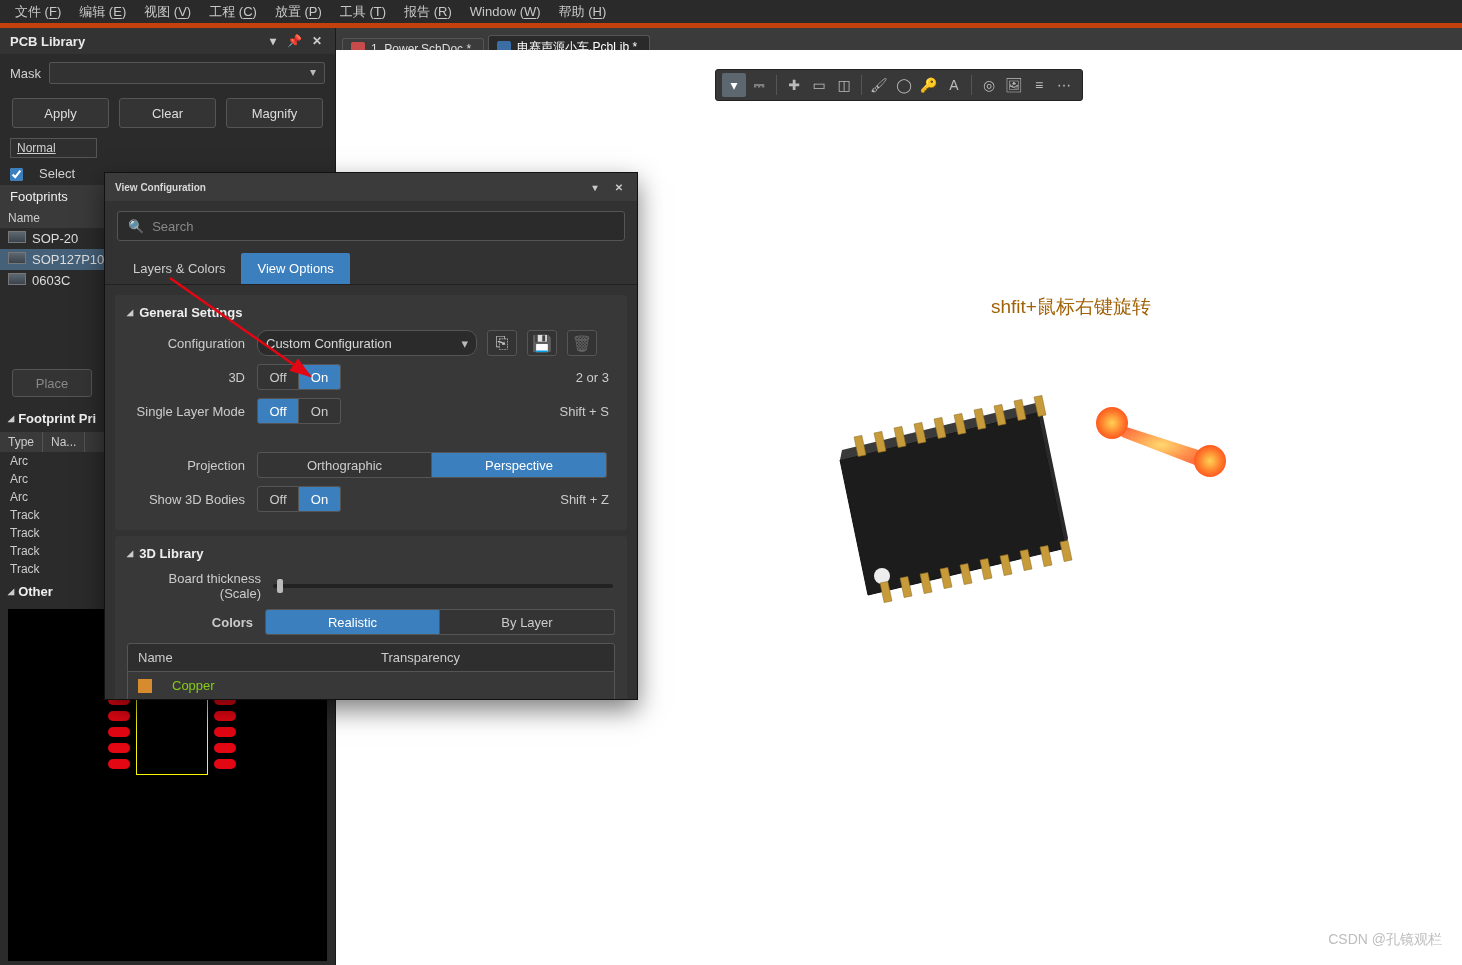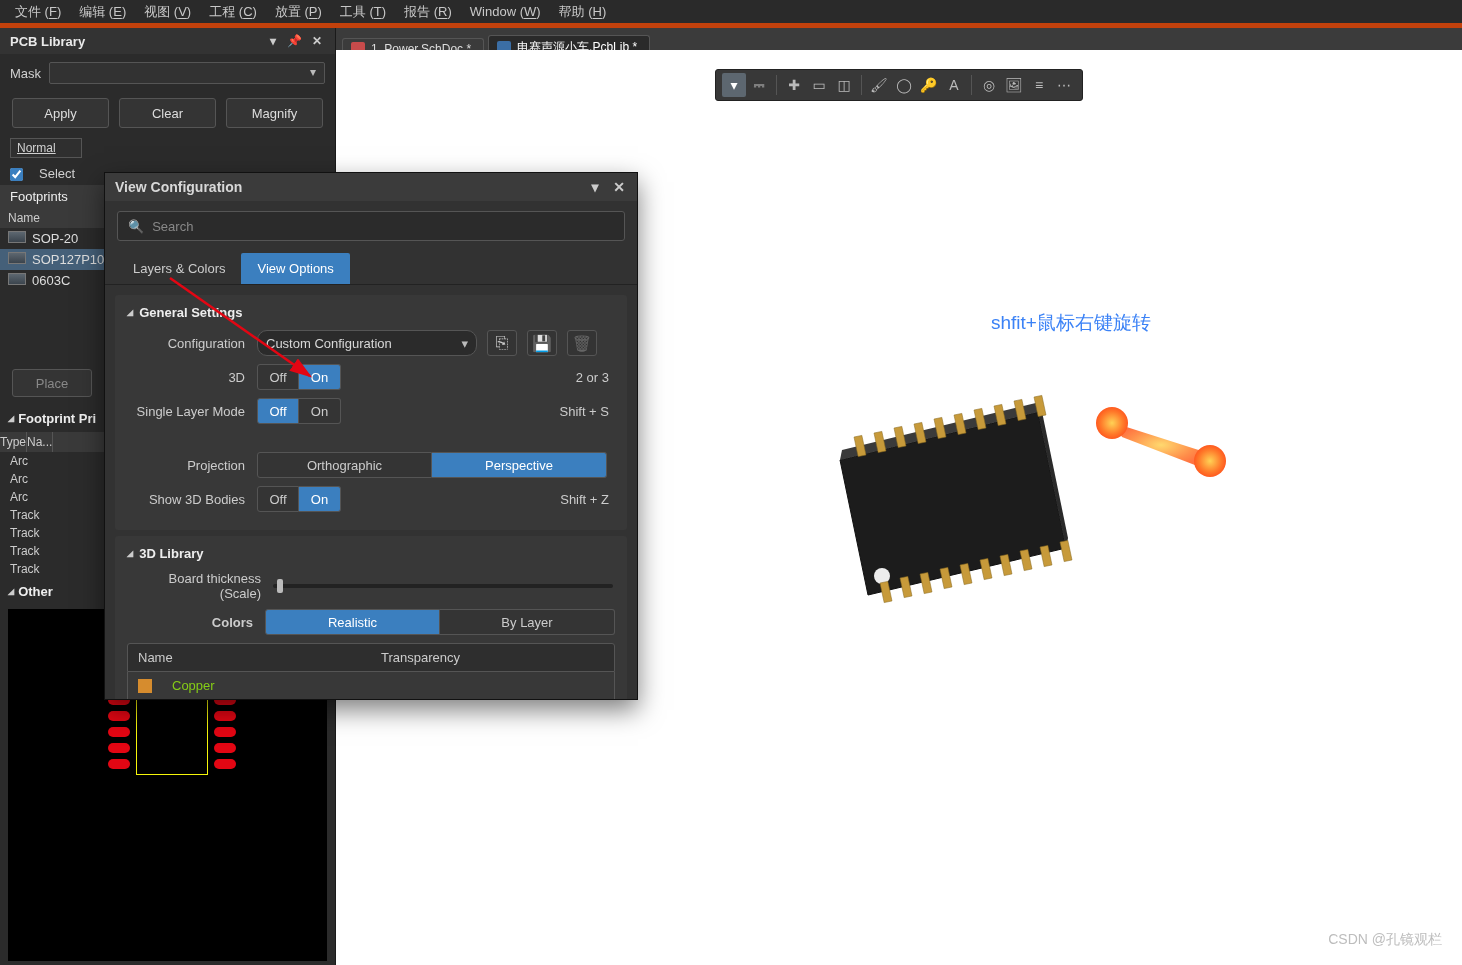--- a/index.html
+++ b/index.html
@@ -14,59 +14,59 @@
   .panel-title-spacer { flex:1; }
   .panel-title-icons { display:flex; gap:6px; }
   .panel-title-icons div { width:16px; height:16px; display:flex; align-items:center; justify-content:center; color:#ccc; font-size:12px; cursor:pointer; }
   .mask-row { display:flex; align-items:center; padding:8px 10px; gap:8px; }
   .mask-row label { font-size:13px; }
   .mask-row .dropdown { flex:1; height:22px; background:#323232; border:1px solid #555; border-radius:2px; position:relative; }
   .mask-row .dropdown::after { content:"▾"; position:absolute; right:8px; top:2px; color:#bbb; font-size:12px; }
   .btn-row { display:flex; gap:10px; padding:6px 12px 10px; }
   .btn { flex:1; height:30px; background:#343434; border:1px solid #555; color:#ddd; font-size:13px; border-radius:3px; display:flex; align-items:center; justify-content:center; cursor:pointer; }
   .normal-row { padding:0 10px 4px; display:flex; align-items:center; gap:8px; }
-  .normal-dd { width:72px; height:20px; background:#2f2f2f; border:1px solid #555; font-size:12px; display:flex; align-items:center; padding:0 6px;text-decoration:underline; }
+  .normal-dd { width:87px; height:20px; background:#2f2f2f; border:1px solid #555; font-size:12px; display:flex; align-items:center; padding:0 6px;text-decoration:underline; }
   .select-row { padding:4px 10px; display:flex; align-items:flex-end; gap:16px; font-size:13px; }
   .select-row input[type=checkbox]{ accent-color:#3b7fbf; }
   .section-head { background:#3a3a3a; padding:4px 10px; font-size:13px; color:#eee; }
   .grid-head { background:#3a3a3a; display:flex; font-size:12px; color:#ccc; }
   .grid-head > div, .grid-row > div { padding:3px 8px; }
   .grid-row { display:flex; align-items:center; font-size:13px; color:#ddd; }
   .grid-row.selected { background:#456079; }
   .fp-icon { width:18px; height:12px; background:linear-gradient(#5d6770,#3b444d); border:1px solid #777; margin-right:6px; display:inline-block; }
   .place-btn { margin:8px 12px; width:80px; height:28px; background:#343434; border:1px solid #555; color:#888; font-size:13px; border-radius:3px; display:flex; align-items:center; justify-content:center; }
   .collapse { display:flex; align-items:center; gap:4px; padding:6px 8px; font-size:13px; font-weight:bold; color:#eee; }
   .collapse::before { content:"◢"; font-size:8px; transform:rotate(0deg); color:#ccc; }
   .prim-columns { display:flex; background:#3a3a3a; font-size:12px; color:#ccc; }
-  .prim-columns > div { padding:3px 0; border-right:1px solid #555; }
+  .prim-columns > div { padding:3px 8px; border-right:1px solid #555; }
   .prim-row { padding:2px 10px; font-size:12px; color:#ccc; }
   .preview2d { background:#000; flex:1; min-height:200px; margin:4px 8px 4px; position:relative; }
 
   
   .tab-strip { position:absolute; left:336px; right:0; top:28px; height:32px; background:#3b3b3b; border-bottom:1px solid #1a1a1a; display:flex; align-items:flex-end; padding-left:6px; }
   .doc-tab { display:flex; align-items:center; gap:6px; padding:3px 12px 3px 8px; font-size:12px; color:#ddd; background:#3b3b3b; border:1px solid #555; border-bottom:none; margin-right:4px; border-radius:3px 3px 0 0; cursor:pointer; }
   .doc-tab.active { background:#2a2a2a; color:#fff; }
   .doc-tab .ic { width:14px; height:14px; }
   .ic-sch { background:#c84b4b; border-radius:2px; }
   .ic-pcb { background:#3b6ea5; border-radius:2px; display:flex; align-items:center;justify-content:center;font-size:9px;color:#fff; }
 
   
   .canvas { position:absolute; left:336px; right:0; top:50px; bottom:0; background:#fff; }
   .canvas-toolbar { position:absolute; left:50%; top:19px; transform:translateX(-50%); height:32px; background:#383838; border:1px solid #222; border-radius:3px; display:flex; align-items:center; padding:0 6px; gap:1px; }
   .tb-item { width:24px; height:24px; display:flex; align-items:center; justify-content:center; color:#bbb; font-size:14px; border-radius:2px; cursor:pointer; }
   .tb-item.active { background:#5d6770; color:#fff; }
   .tb-sep { width:1px; height:20px; background:#555; margin:0 4px; }
-  .callout-shift { position:absolute; left:655px; top:260px; color:#3b82f6; font-size:19px; font-family:"Microsoft YaHei",sans-serif; }
+  .callout-shift { position:absolute; left:655px; top:244px; color:#a16207; font-size:19px; font-family:"Microsoft YaHei",sans-serif; }
   .bone { position:absolute; left:756px; top:355px; width:138px; height:72px; }
   .bone svg { width:100%; height:100%; }
   .watermark { position:absolute; right:20px; bottom:16px; color:#bdbdbd; font-size:14px; font-family:"Microsoft YaHei",sans-serif; }
 
   
   .vc-window { position:absolute; left:104px; top:172px; width:534px; height:528px; background:#323232; border:1px solid #111; box-shadow:0 10px 24px rgba(0,0,0,.5); display:flex; flex-direction:column; color:#d8d8d8; }
-  .vc-title { background:#3b3b3b; height:28px; display:flex; align-items:center; padding:14px 10px; font-size:14px; font-weight:bold; }
+  .vc-title { background:#3b3b3b; height:28px; display:flex; align-items:center; padding:14px 10px; font-size:10px; font-weight:bold; }
   .vc-title-spacer { flex:1; }
   .vc-title .vctl { width:16px; height:16px; display:flex; align-items:center; justify-content:center; color:#ccc; cursor:pointer; margin-left:8px; }
   .vc-search { margin:10px 12px; height:30px; background:#2b2b2b; border:1px solid #555; border-radius:3px; display:flex; align-items:center; padding:0 10px; gap:8px; color:#888; font-size:13px; }
   .vc-tabs { display:flex; height:34px; border-bottom:1px solid #222; padding-left:12px; align-items:flex-end; }
   .vc-tab { padding:8px 16px; font-size:13px; color:#ccc; cursor:pointer; }
   .vc-tab.active { background:#3b7fbf; color:#fff; border-radius:2px 2px 0 0; }
   .vc-body { flex:1; overflow:hidden; padding:4px 0 0; }
   .vc-section { background:#383838; margin:6px 10px 0; border-radius:3px; padding:10px 12px; }
   .vc-section-h { display:flex; align-items:center; gap:6px; font-size:13px; font-weight:bold; color:#eee; margin-bottom:10px; }
   .vc-section-h::before { content:"◢"; font-size:8px; color:#ccc; }

